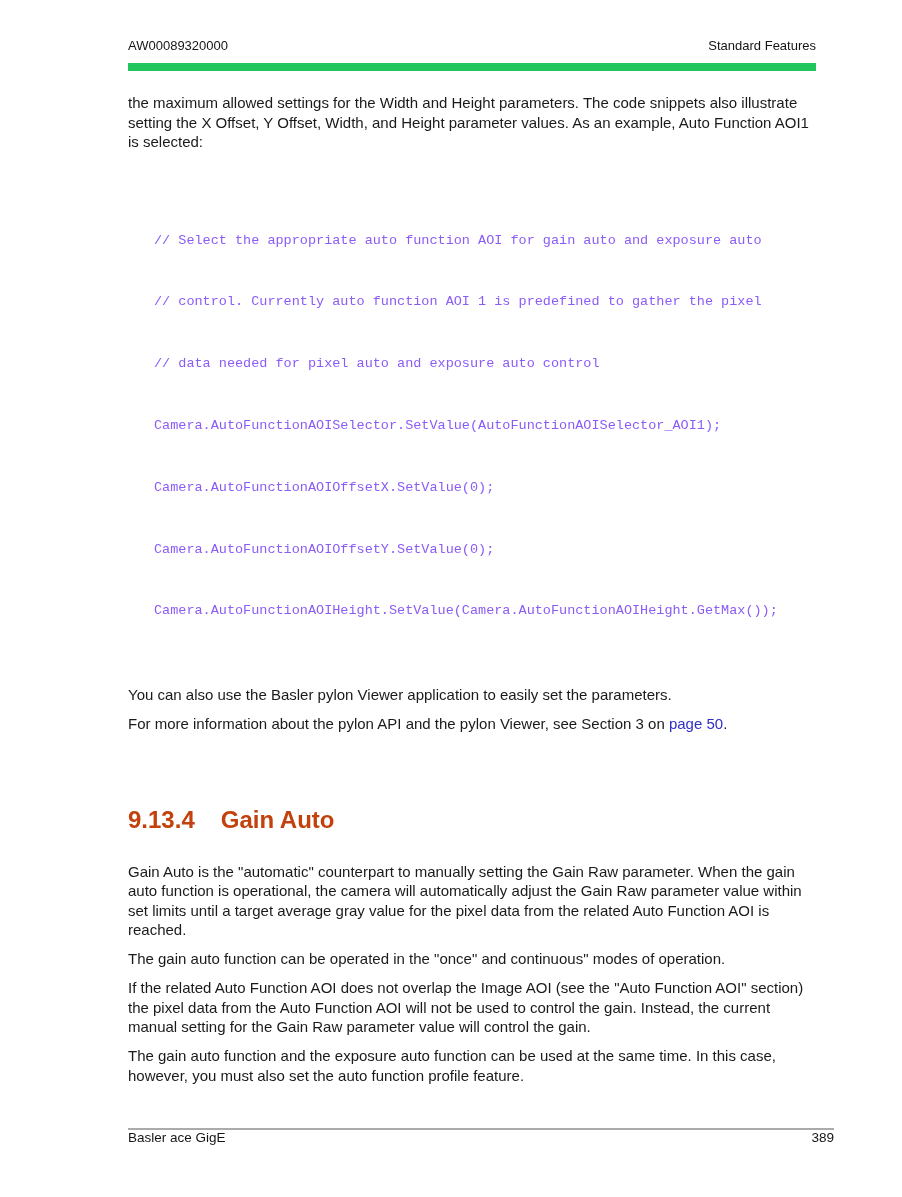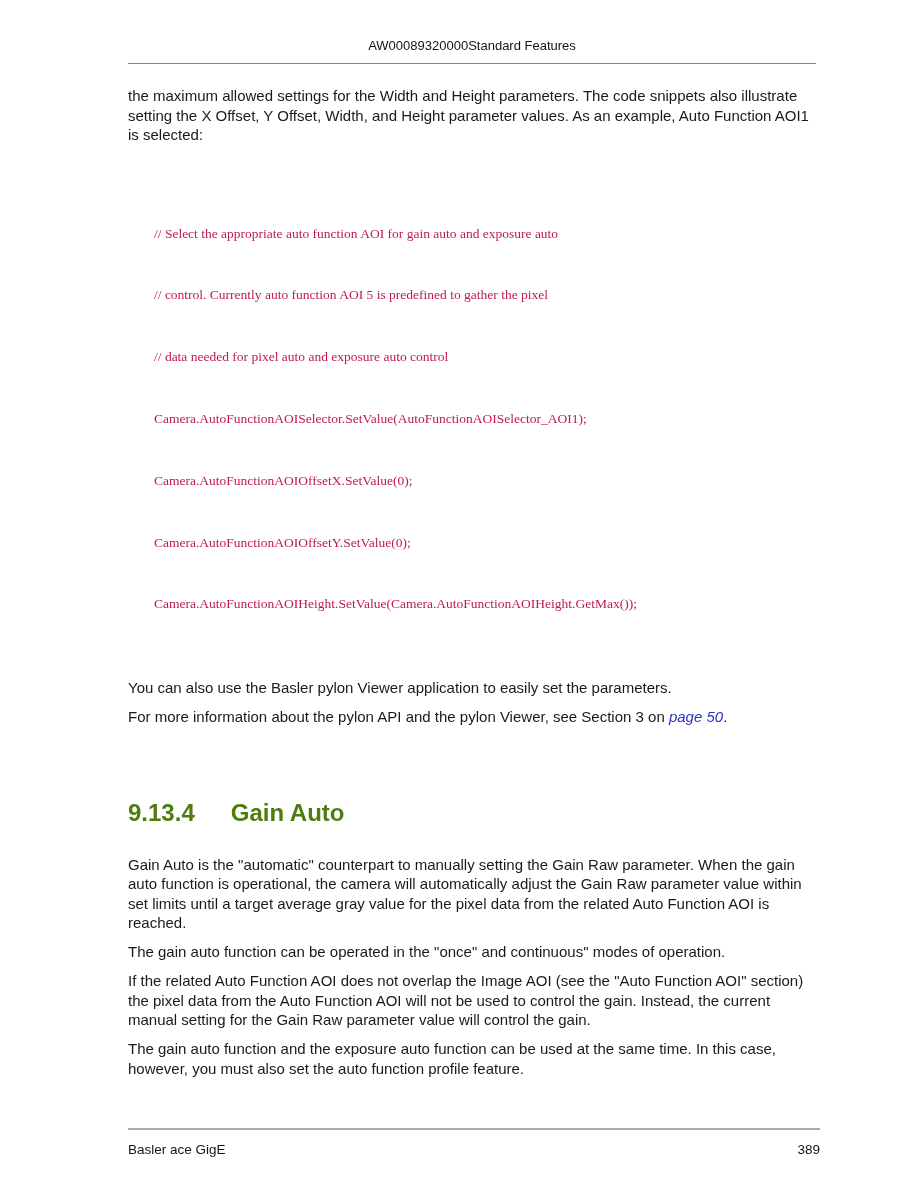--- a/index.html
+++ b/index.html
@@ -11,91 +11,89 @@
     font-family: "Liberation Sans", sans-serif;
     color: #1a1a1a;
     overflow: hidden;
   }
   .page-inner {
     padding: 0 86px 0 128px;
   }
   
   .page-header {
     display: flex;
-    justify-content: center;
+    justify-content: space-between;
     align-items: flex-end;
     padding-top: 38px;
     padding-bottom: 10px;
-    border-bottom: 1px solid #22c55e;
+    border-bottom: 8px solid #22c55e;
     font-size: 13px;
     color: #151515;
   }
   
   .para {
     font-size: 15px;
     line-height: 19.5px;
     margin: 0 0 9.5px 0;
   }
   .intro-para { margin-top: 22px; }
   
   .code-block {
     margin: 38px 0 22px 26px;
-    font-family: Liberation Serif, serif;
+    font-family: Liberation Mono, monospace;
     font-size: 13.5px;
     line-height: 20.6px;
-    color: #be185d;
+    color: #8b5cf6;
     white-space: pre;
   }
   
   a.page-link {
     color: #2e2ec9;
     text-decoration: none;
     cursor: pointer;
-    font-style: italic;
   }
   
   .section-heading {
     display: flex;
-    gap: 36px;
+    gap: 26px;
     margin-top: 72px;
     margin-bottom: 28px;
     font-size: 24px;
     font-weight: bold;
-    color: #4d7c0f;
+    color: #c2410c;
     line-height: 28px;
   }
   
   .page-footer {
     position: absolute;
     left: 128px;
-    right: 82px;
+    right: 68px;
     top: 1128px;
     border-top: 2px solid #ababab;
-    padding-top: 12px;
     display: flex;
     justify-content: space-between;
     font-size: 13.5px;
     color: #151515;
   }
 </style>
 </head>
 <body>
 
 <div class="page-inner">
 
   <div class="page-header">
     <span>AW00089320000</span>
     <span>Standard Features</span>
   </div>
 
   <p class="para intro-para">the maximum allowed settings for the Width and Height parameters. The code snippets also illustrate setting the X Offset, Y Offset, Width, and Height parameter values. As an example, Auto Function AOI1 is selected:</p>
 
   <div class="code-block">
     <div>// Select the appropriate auto function AOI for gain auto and exposure auto</div>
-    <div>// control. Currently auto function AOI 5 is predefined to gather the pixel</div>
+    <div>// control. Currently auto function AOI 1 is predefined to gather the pixel</div>
     <div>// data needed for pixel auto and exposure auto control</div>
     <div>Camera.AutoFunctionAOISelector.SetValue(AutoFunctionAOISelector_AOI1);</div>
     <div>Camera.AutoFunctionAOIOffsetX.SetValue(0);</div>
     <div>Camera.AutoFunctionAOIOffsetY.SetValue(0);</div>
     <div>Camera.AutoFunctionAOIHeight.SetValue(Camera.AutoFunctionAOIHeight.GetMax());</div>
   </div>
 
   <p class="para">You can also use the Basler pylon Viewer application to easily set the parameters.</p>
 
   <p class="para">

